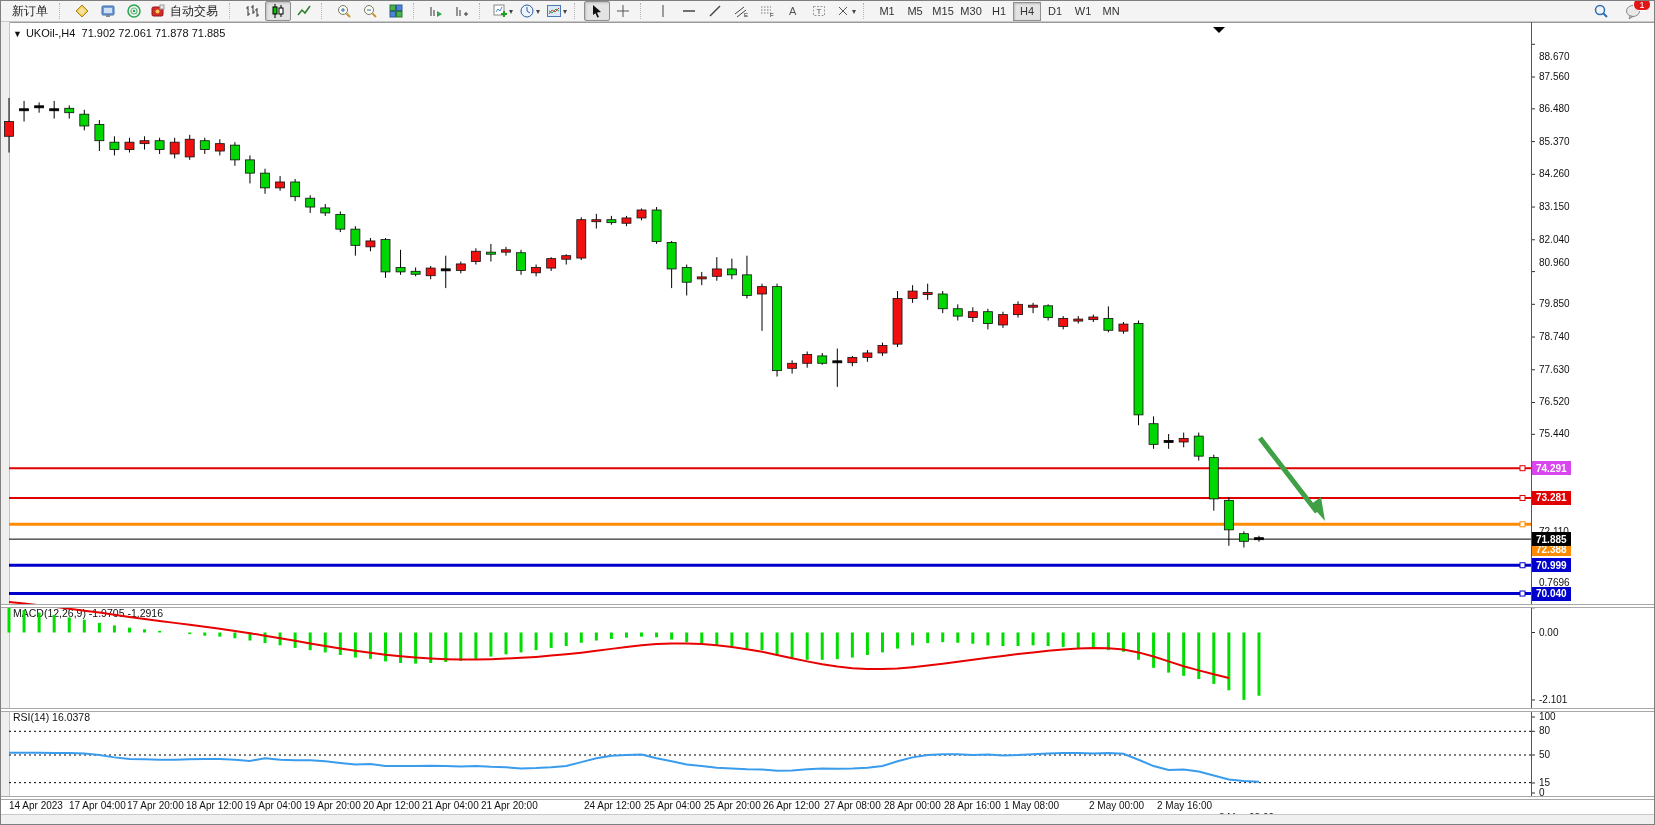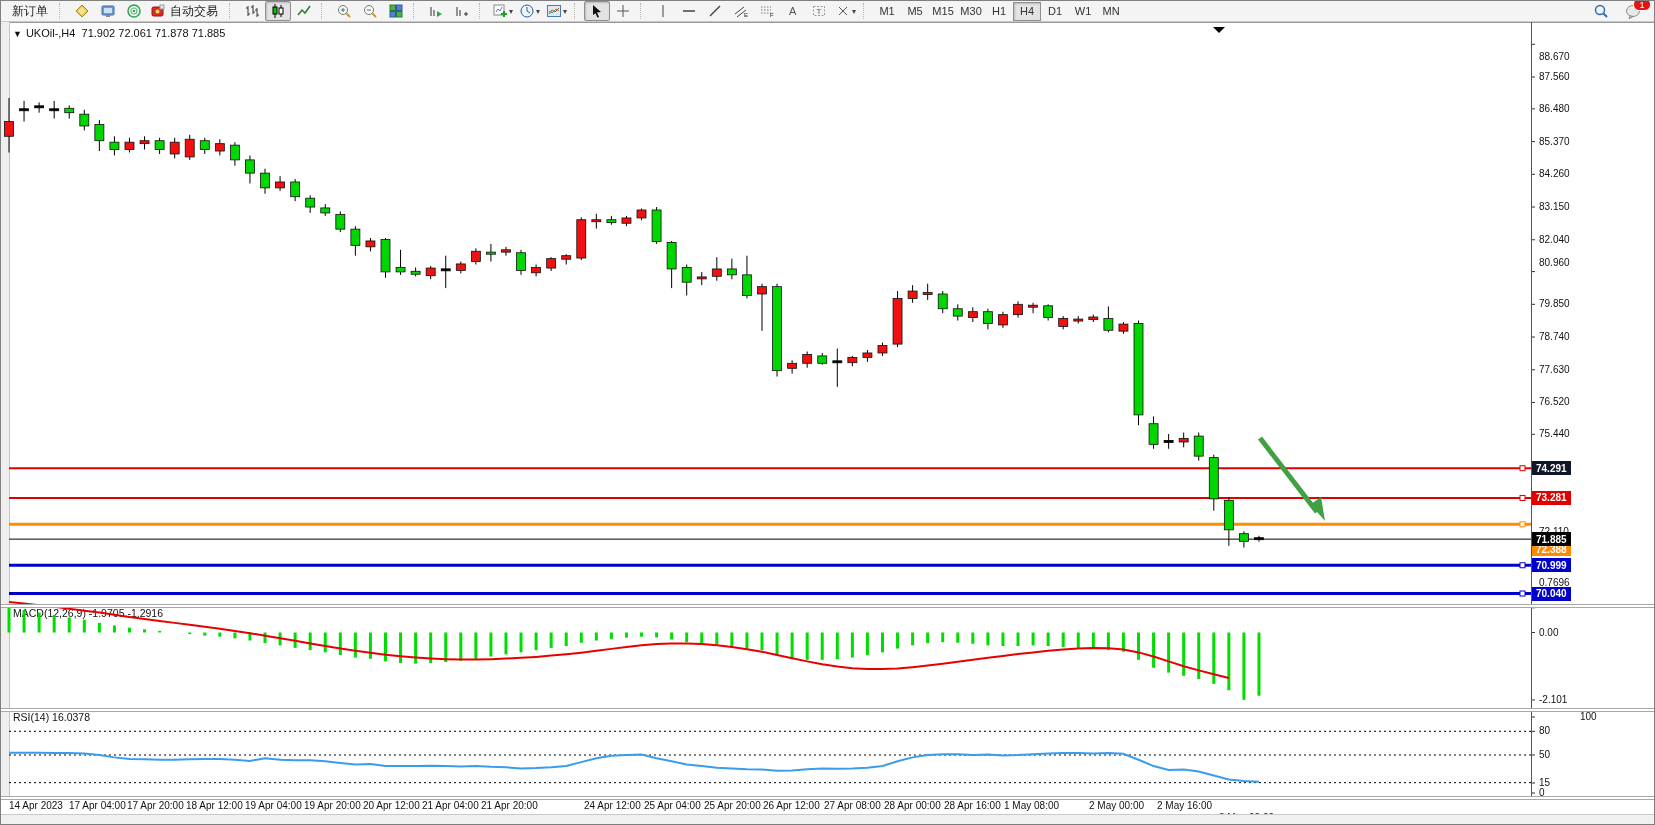--- a/index.html
+++ b/index.html
@@ -636,32 +636,32 @@
       <div class="ticklab" style="top: 362.768px;">77.630</div>
       <div class="ticklab" style="top: 395.49px;">76.520</div>
       <div class="ticklab" style="top: 427.329px;">75.440</div>
       <div class="ticklab" style="top: 460.052px;">74.330</div>
       <div class="ticklab" style="top: 492.774px;">73.220</div>
       <div class="ticklab" style="top: 525.497px;">72.110</div>
       <div class="ticklab" style="top: 558.22px;">71.000</div>
       <div class="ticklab" style="top: 590.058px;">69.920</div>
     </div>
   <div id="badges">
-      <div class="plabel" style="top: 460.201px; background: #0f172a;">74.291</div>
+      <div class="plabel" style="top: 460.201px; background: #d946ef;">74.291</div>
       <div class="plabel" style="top: 489.976px; background: rgb(224, 0, 0);">73.281</div>
       <div class="plabel" style="top: 516.302px; background: rgb(255, 140, 0); margin-top: 25px;">72.388</div>
       <div class="plabel" style="top: 531.13px; background: rgb(0, 0, 0);">71.885</div>
       <div class="plabel" style="top: 557.249px; background: rgb(0, 0, 205);">70.999</div>
       <div class="plabel" style="top: 585.521px; background: rgb(0, 0, 205);">70.040</div>
     </div>
   <div id="indticks">
       <div class="ind-tick" style="top: 576px;">0.7696</div>
       <div class="ind-tick" style="top: 625.5px;">0.00</div>
       <div class="ind-tick" style="top: 692.942px;">-2.101</div>
-      <div class="ind-tick" style="top: 710px; margin-left: 41px;">100</div>
+      <div class="ind-tick" style="top: 710px;">100</div>
       <div class="ind-tick" style="top: 724.3px;">80</div>
       <div class="ind-tick" style="top: 748px;">50</div>
       <div class="ind-tick" style="top: 776px;">15</div>
       <div class="ind-tick" style="top: 786px;">0</div>
     </div>
   <div id="timeaxis">
       <div class="tlab" style="left: 8px;">14 Apr 2023</div>
       <div class="tlab" style="left: 68px;">17 Apr 04:00</div>
       <div class="tlab" style="left: 126px;">17 Apr 20:00</div>
       <div class="tlab" style="left: 185px;">18 Apr 12:00</div>

